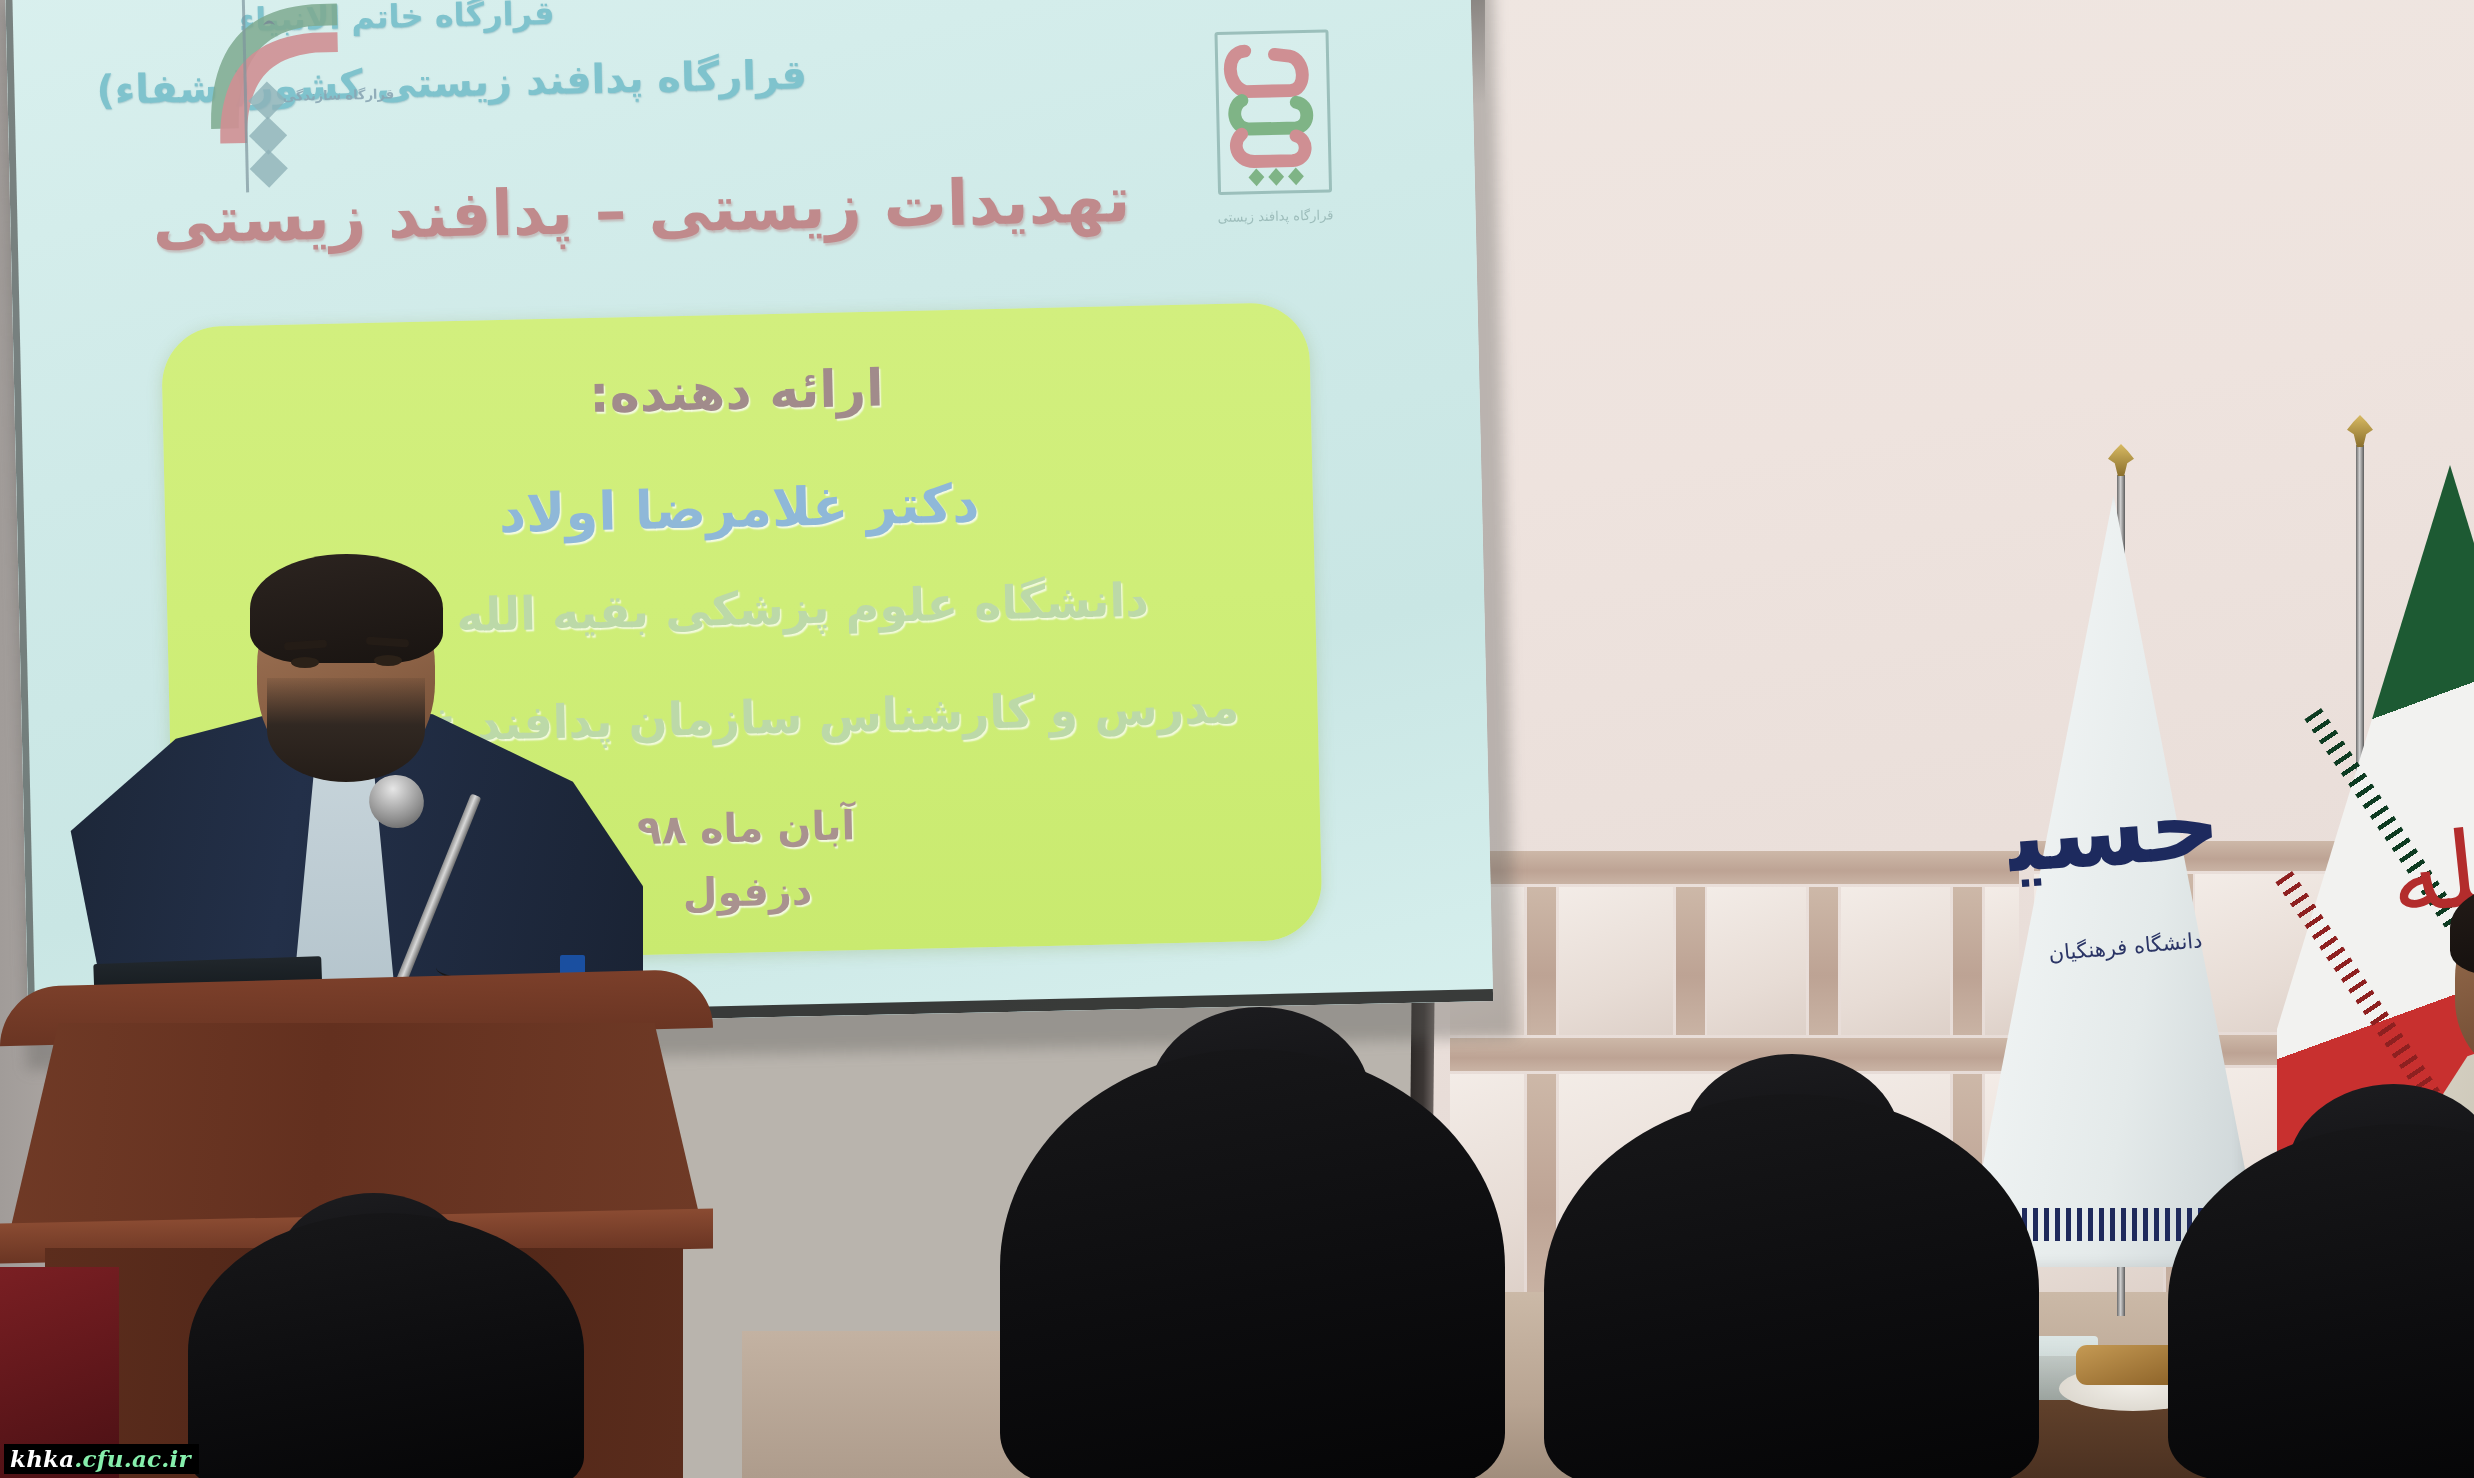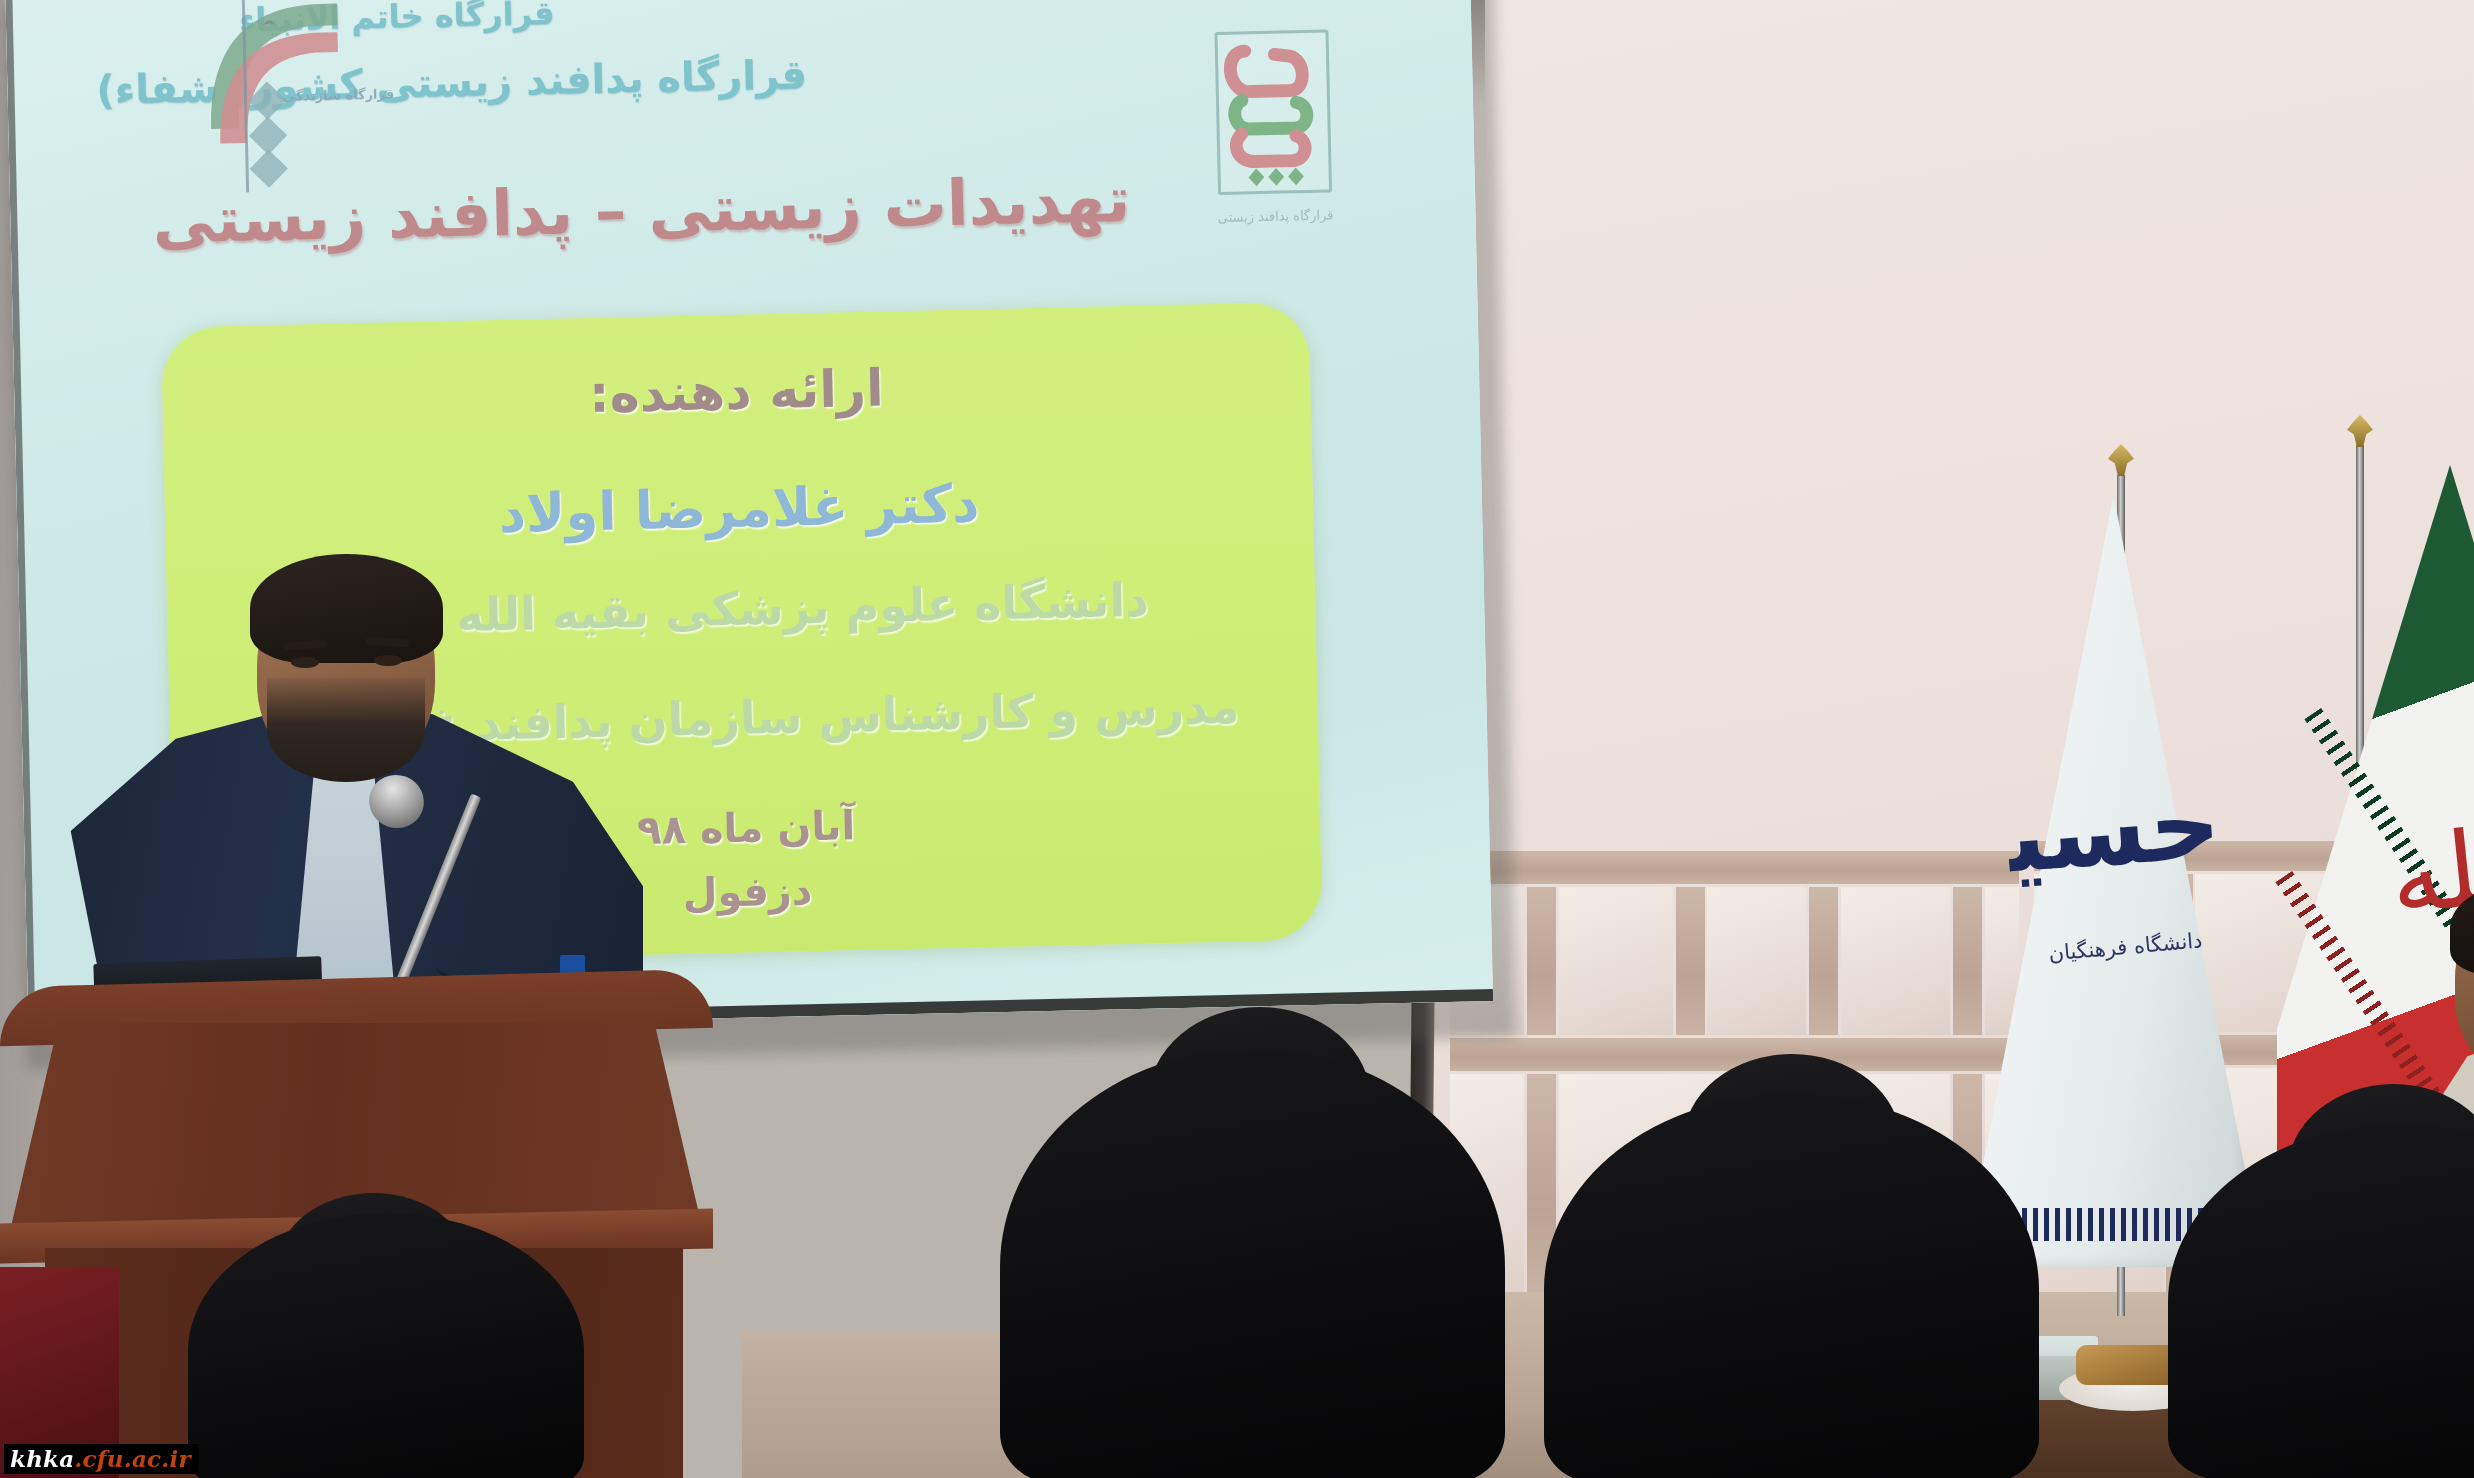--- a/index.html
+++ b/index.html
@@ -353,21 +353,21 @@
 
   
   .watermark{
     position:absolute;left:4px;bottom:5px;
     background:#000;padding:3px 8px 4px 6px;
     font-family:"DejaVu Serif","Liberation Serif",serif;
     font-style:italic;font-weight:bold;font-size:23px;
     letter-spacing:0.2px;line-height:1;
   }
   .wm-a{color:#ffffff;}
-  .wm-b{color:#c2410c;}
+  .wm-b{color:#86efac;}
 </style>
 </head>
 <body>
 
 <div class="stage">
 
   <div class="wall-upper"></div>
   <div class="wall-right-panel"></div>
   <div class="ceiling-shadow"></div>
   <div class="wall-left-dark"></div>

